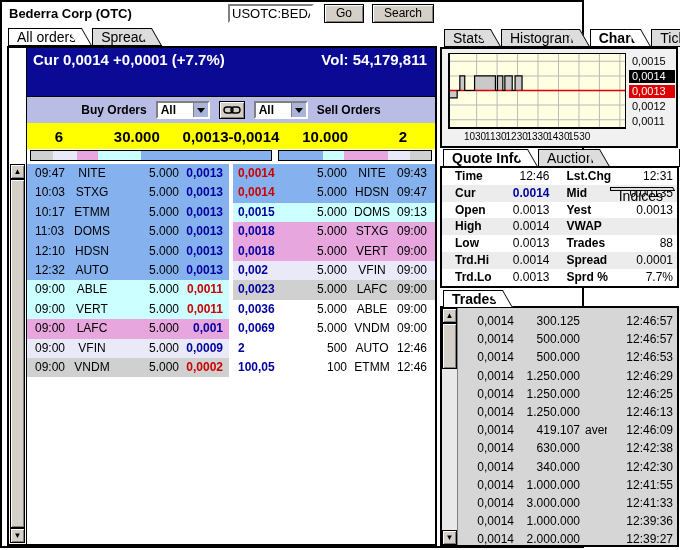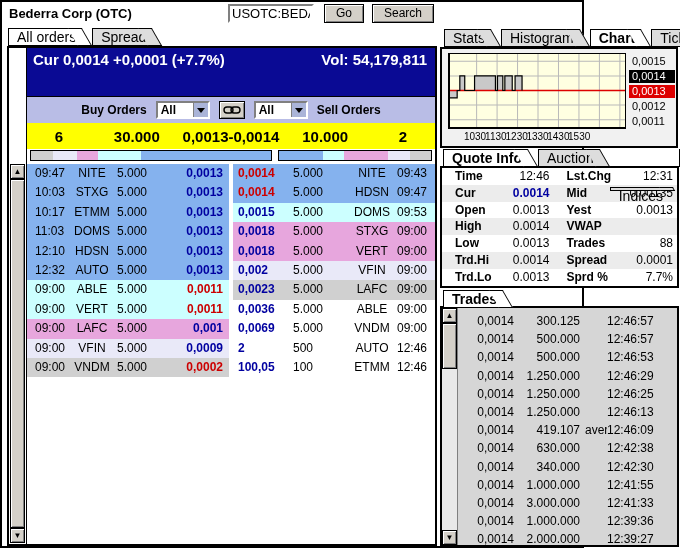--- a/index.html
+++ b/index.html
@@ -47,21 +47,21 @@
   .depthbar.sell{width:39%}
   .depthbar i{display:block;height:100%}
 
   .tables{display:flex;gap:4px;background:#fff}
   .otable{width:calc(50% - 2px)}
   .order-row{display:grid;height:19.4px;line-height:19.4px;font-size:12px;color:#000}
   .otable.buy .order-row{grid-template-columns:40px 50px 62px 1fr}
   .otable.sell .order-row{grid-template-columns:60px 54px 50px 1fr}
   .c-time{padding-left:8px;white-space:nowrap}
   .c-mm{text-align:center}
-  .c-size{text-align:left}
+  .c-size{text-align:right}
   .c-price{font-weight:bold}
   .otable.buy .c-price{text-align:right;padding-right:6px}
   .otable.sell .c-price{text-align:left;padding-left:5px}
   .otable.sell .c-time{text-align:right;padding-right:8px;padding-left:0}
   .pc-navy{color:var(--pricenavy)}
   .pc-red{color:var(--pricered)}
   .bg-blue{background:var(--rowblue)}
   .bg-cyan{background:var(--rowcyan)}
   .bg-pink{background:var(--rowpink)}
   .bg-lav{background:var(--rowlav)}
@@ -98,21 +98,21 @@
   .q-val{text-align:right;padding-right:4px;white-space:nowrap}
   .q-val.cur{color:var(--pricenavy);font-weight:bold}
 
   .trades-tabs{left:4px;top:263px}
   .trades-panel{position:absolute;left:1px;top:279px;width:239px;height:241px;border:2px solid #000;background:var(--tradesbg)}
   .trades-list{position:absolute;left:15px;top:0;right:0;bottom:0;border-left:1px solid #808080;padding-top:4px}
   .trade-row{display:grid;grid-template-columns:56px 66px 1fr 70px;height:18.2px;line-height:18.2px;font-size:12px;color:#000}
   .t-price{text-align:right}
   .t-size{text-align:right}
   .t-note{padding-left:5px;overflow:hidden;white-space:nowrap}
-  .t-time{text-align:left;padding-right:4px}
+  .t-time{text-align:right;padding-right:4px}
 </style>
 </head>
 <body>
 
 <div class="app">
 
   <div class="topbar">
     <span class="title">Bederra Corp (OTC)</span>
     <input class="symbol-input" value="USOTC:BEDA" style="">
     <div class="btn go">Go</div>
@@ -267,21 +267,21 @@
               <div class="order-row bg-blue">
                 <span class="c-price pc-red">0,0014</span>
                 <span class="c-size">5.000</span>
                 <span class="c-mm">HDSN</span>
                 <span class="c-time">09:47</span>
               </div>
               <div class="order-row bg-cyan">
                 <span class="c-price pc-navy">0,0015</span>
                 <span class="c-size">5.000</span>
                 <span class="c-mm">DOMS</span>
-                <span class="c-time">09:53</span>
+                <span class="c-time">09:13</span>
               </div>
               <div class="order-row bg-pink">
                 <span class="c-price pc-navy">0,0018</span>
                 <span class="c-size">5.000</span>
                 <span class="c-mm">STXG</span>
                 <span class="c-time">09:00</span>
               </div>
               <div class="order-row bg-pink">
                 <span class="c-price pc-navy">0,0018</span>
                 <span class="c-size">5.000</span>

